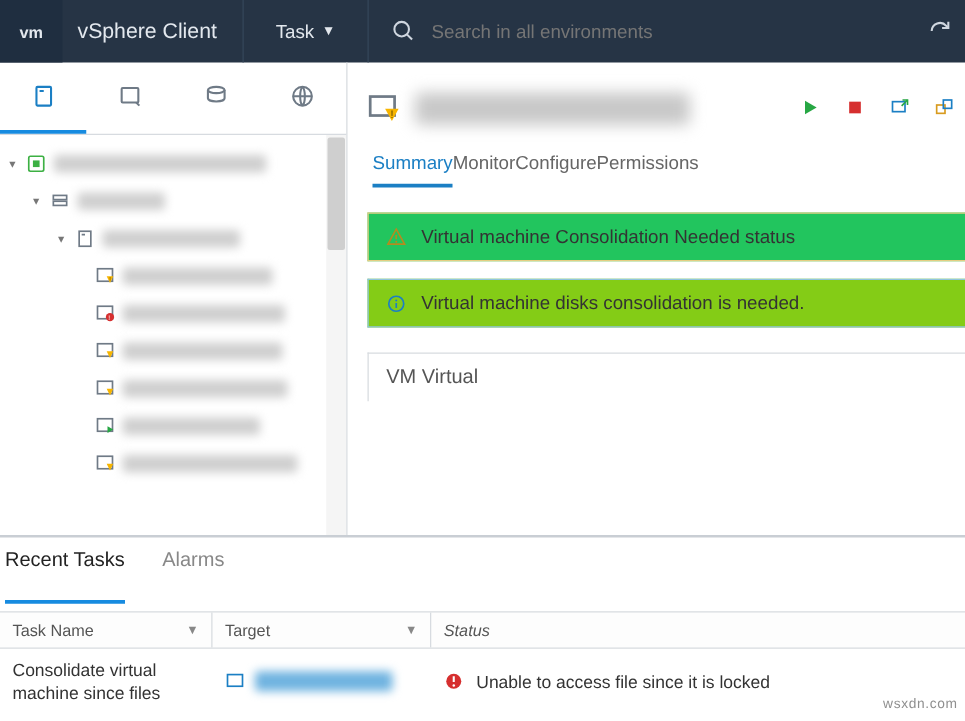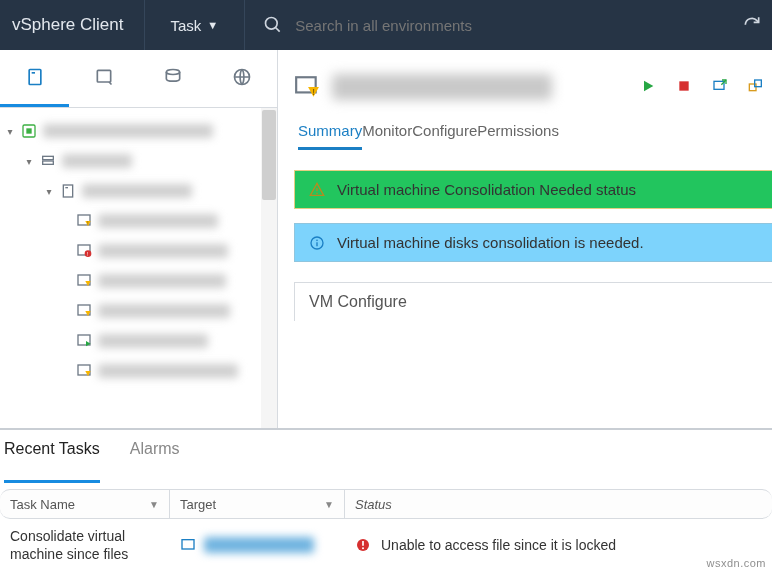--- a/index.html
+++ b/index.html
@@ -111,21 +111,21 @@
 
   .alert {
     margin: 20px 0 0 0;
     padding: 10px 14px;
     border:1px solid;
     border-right:none;
     display:flex; align-items:center; gap:12px;
     font-size:15px;
   }
   .alert.warn { background:#22c55e; border-color:#e4ce82; color:#333; }
-  .alert.info { background:#7dd3fc; border-color:#8fc5de; color:#333; margin-top:14px; }
+  .alert.info { background:#84cc16; border-color:#8fc5de; color:#333; margin-top:14px; }
 
   .panel {
     margin-top: 20px;
     border:1px solid #d7dbe0;
     border-right:none; border-bottom:none;
     padding:10px 14px;
     font-size:16px;
     color:#555;
   }
 
@@ -143,21 +143,20 @@
   }
   .bottom-tab { padding:0 0 22px 0; color:#888; cursor:pointer;}
   .bottom-tab.active { color:#222; border-bottom:3px solid #178be0; font-weight:500;}
 
   .grid-head {
     display:flex; border-top:1px solid #d7dbe0; border-bottom:1px solid #d7dbe0;
     background:#fdfdfd;
     height:30px; align-items:center;
     font-size:13px; color:#555;
     margin-top:6px;
-    border-radius:10px;
   }
   .col { display:flex; align-items:center; justify-content:space-between; padding:0 10px; border-right:1px solid #d7dbe0; height:100%; }
   .col1 { width:170px; }
   .col2 { width:175px; }
   .col3 { flex:1; border-right:none;font-style:italic; }
   .sort { color:#888; font-size:10px; }
 
   .grid-row { display:flex; align-items:center; padding:8px 0 0 0; font-size:14px; color:#333; }
   .cell { padding:0 10px; }
   .cell1 { width:170px; line-height:1.3; }
@@ -166,20 +165,21 @@
   .wm { position:absolute; right:6px; bottom:8px; font-size:11px; color:#8f8f8f; letter-spacing:.5px;}
 
   
   svg.ic { width:20px; height:20px; }
   svg.ic-sm { width:16px; height:16px; }
 </style>
 </head>
 <body>
 
 <div class="header">
+  <div class="logo-box">vm</div>
   <div class="app-title">vSphere Client</div>
   <div class="header-divider"></div>
   <div class="menu-drop">
     <span>Task</span>
     <span style="font-size:11px;">▼</span>
   </div>
   <div class="header-divider"></div>
   <div class="search-wrap">
     <svg class="ic" viewBox="0 0 24 24" fill="none" stroke="#cfd6df" stroke-width="2">
       <circle cx="10" cy="10" r="7"></circle>
@@ -358,21 +358,21 @@
     <div class="alert info">
       <svg class="ic-sm" viewBox="0 0 24 24">
         <circle cx="12" cy="12" r="9" fill="none" stroke="#1b7fc4" stroke-width="2"></circle>
         <circle cx="12" cy="8" r="1.2" fill="#1b7fc4"></circle>
           <line x1="12" y1="11" x2="12" y2="17" stroke="#1b7fc4" stroke-width="2"></line>
       </svg>
       <span>Virtual machine disks consolidation is needed.</span>
     </div>
 
     <div class="panel">
-      <span>VM Configure</span>
+      <span>VM Virtual</span>
     </div>
   </div>
 </div>
 
 <div class="bottom">
   <div class="bottom-tabs">
     <div class="bottom-tab active">Recent Tasks</div>
     <div class="bottom-tab">Alarms</div>
   </div>
 

